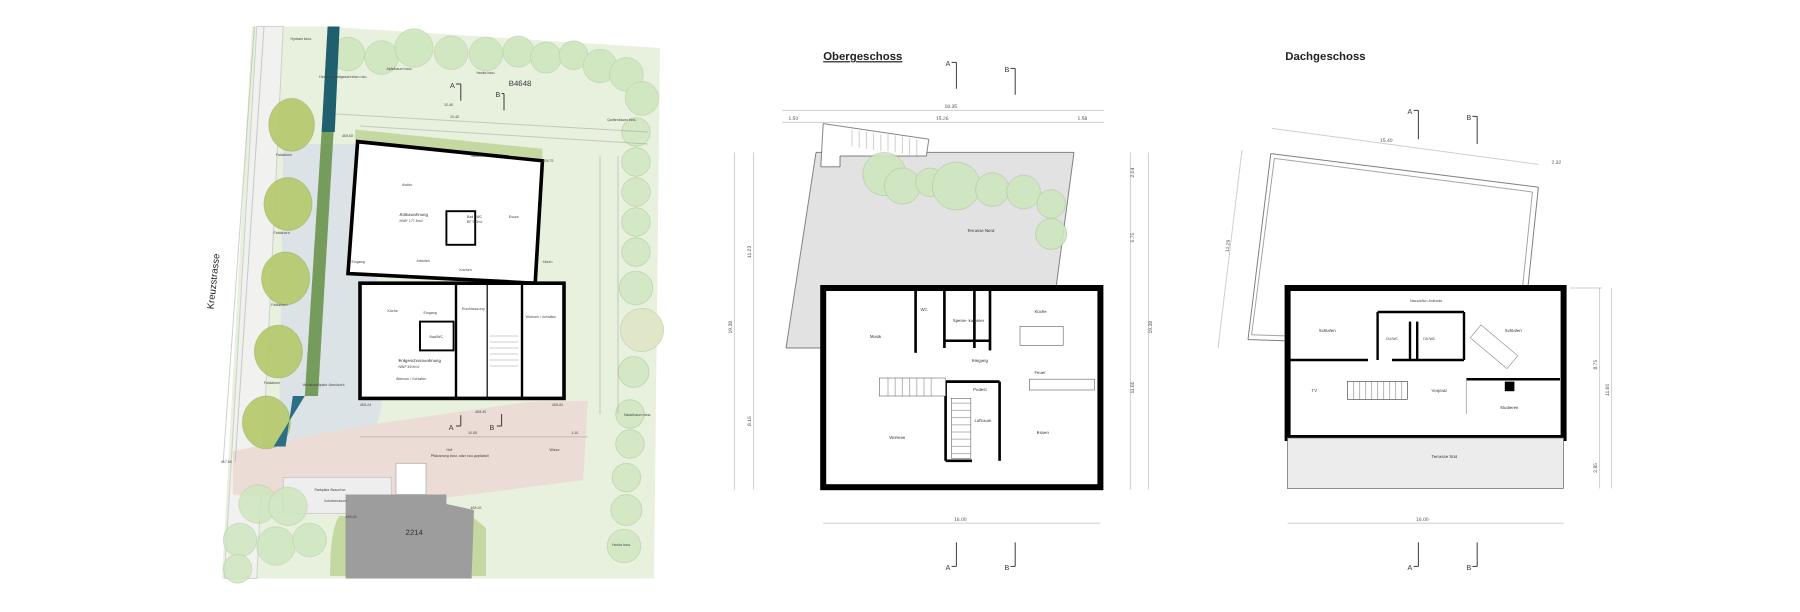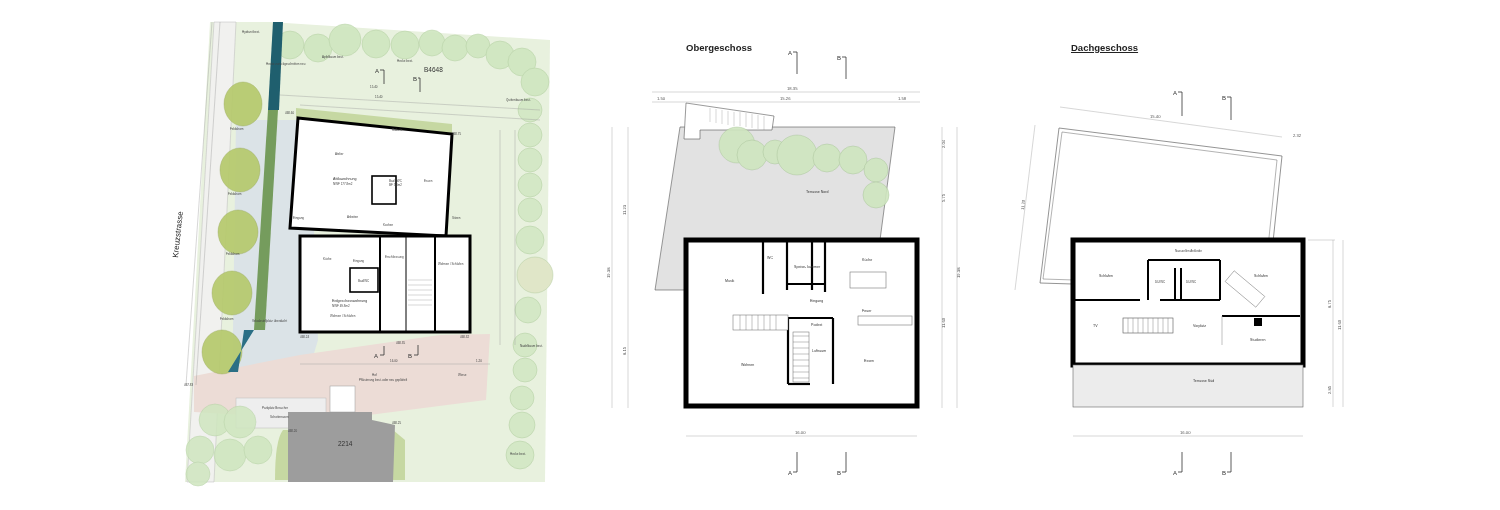--- a/index.html
+++ b/index.html
@@ -177,21 +177,21 @@
   <text class="lbl-s" x="392" y="424">468.25</text>
   <text class="lbl-s" x="288" y="432">468.20</text>
 
   <text class="lbl-s" x="370" y="88">15.40</text>
   <text class="lbl-s" x="375" y="98">15.40</text>
   <text class="lbl-s" x="390" y="362">16.00</text>
   <text class="lbl-s" x="476" y="362">1.20</text>
 </svg>
 </div>
 
-<div class="title" style="left:686px; top:42px;">Obergeschoss</div>
+<div class="title" style="left:686px; top:42px;text-decoration:underline;">Obergeschoss</div>
 <div class="panel" style="left:590px; width:380px; height:510px;">
 <svg width="380" height="510" viewBox="590 0 380 510">
 
   <polygon points="680,127 895,127 880,240 685,240 685,290 655,290" fill="#e2e2e2" stroke="#555" stroke-width="0.6"></polygon>
   <polygon points="686,103 774,116 772,130 700,130 700,139 684,139" fill="#fff" stroke="#555" stroke-width="0.6"></polygon>
   <g stroke="#777" stroke-width="0.3">
     <line x1="710" y1="108" x2="710" y2="122"></line>
         <line x1="716" y1="109" x2="716" y2="123"></line>
     <line x1="722" y1="110" x2="722" y2="124"></line>
         <line x1="728" y1="111" x2="728" y2="125"></line>
@@ -288,21 +288,21 @@
   <text class="lbl" x="862" y="261">Küche</text>
   <text class="lbl" x="810" y="302">Eingang</text>
   <text class="lbl" x="862" y="312">Feuer</text>
   <text class="lbl" x="811" y="326">Podest</text>
   <text class="lbl" x="812" y="352">Luftraum</text>
   <text class="lbl" x="741" y="366">Wohnen</text>
   <text class="lbl" x="864" y="362">Essen</text>
 </svg>
 </div>
 
-<div class="title" style="left:1071px; top:42px;text-decoration:underline;">Dachgeschoss</div>
+<div class="title" style="left:1071px; top:42px;">Dachgeschoss</div>
 <div class="panel" style="left:1000px; width:370px; height:510px;">
 <svg width="370" height="510" viewBox="1000 0 370 510">
 
   <polygon points="1059,128 1282,156 1268,290 1040,283" fill="#fff" stroke="#666" stroke-width="0.7"></polygon>
   <polygon points="1062,132 1277,160 1264,286 1043,279" fill="none" stroke="#666" stroke-width="0.5"></polygon>
 
   <rect x="1073" y="240" width="230" height="125" fill="#fff" stroke="#000" stroke-width="5"></rect>
   <rect x="1073" y="365" width="230" height="42" fill="#ececec" stroke="#666" stroke-width="0.6"></rect>
   <g stroke="#000" stroke-width="2" fill="none">
     <line x1="1075" y1="300" x2="1140" y2="300"></line>

